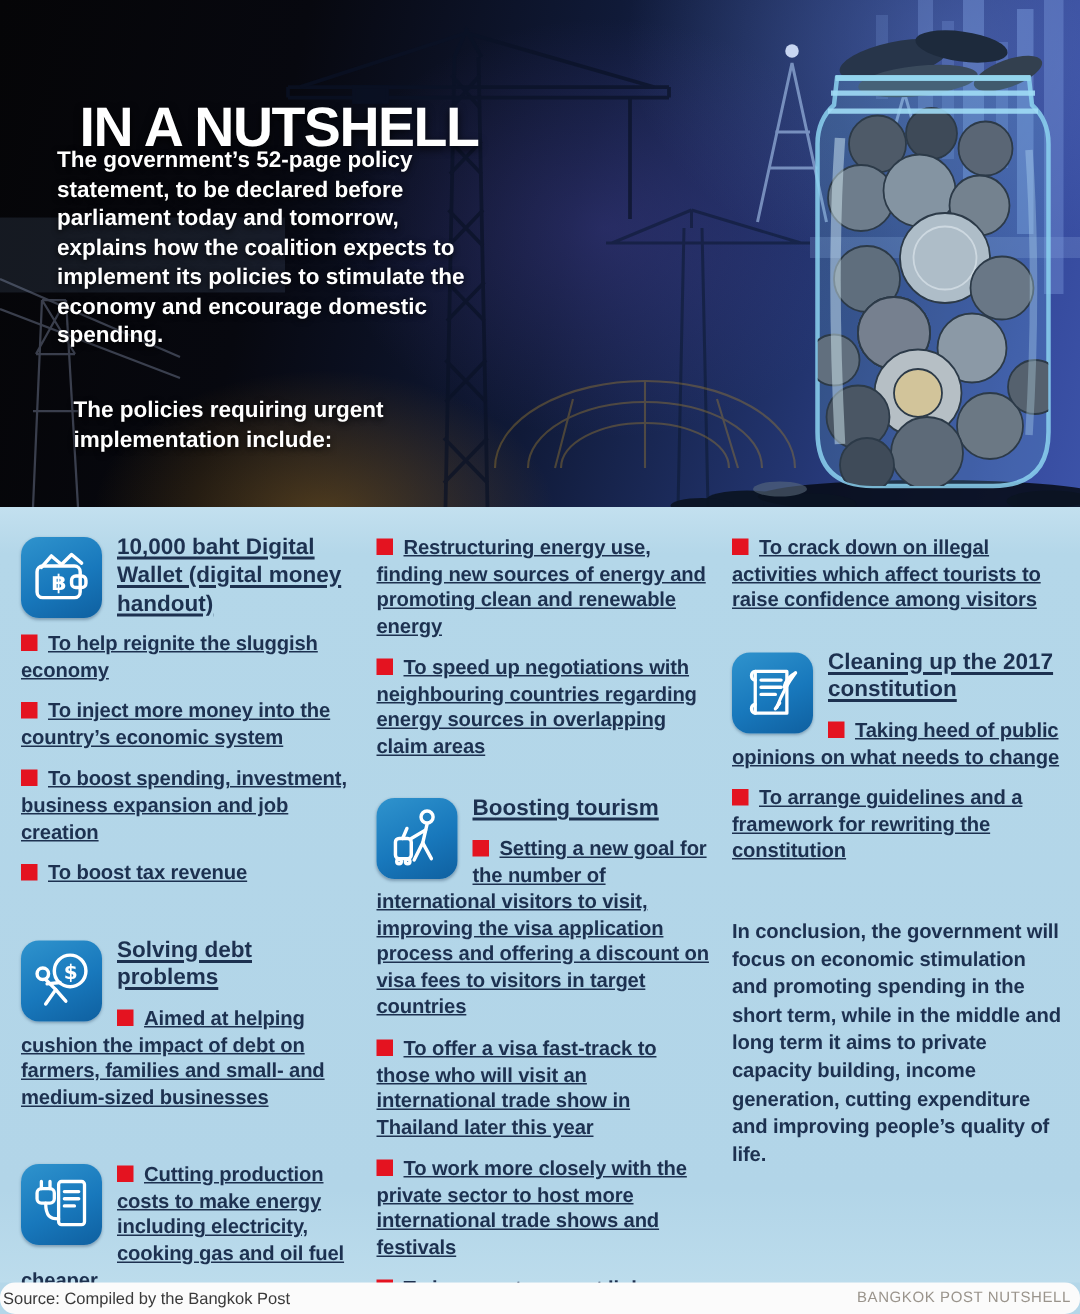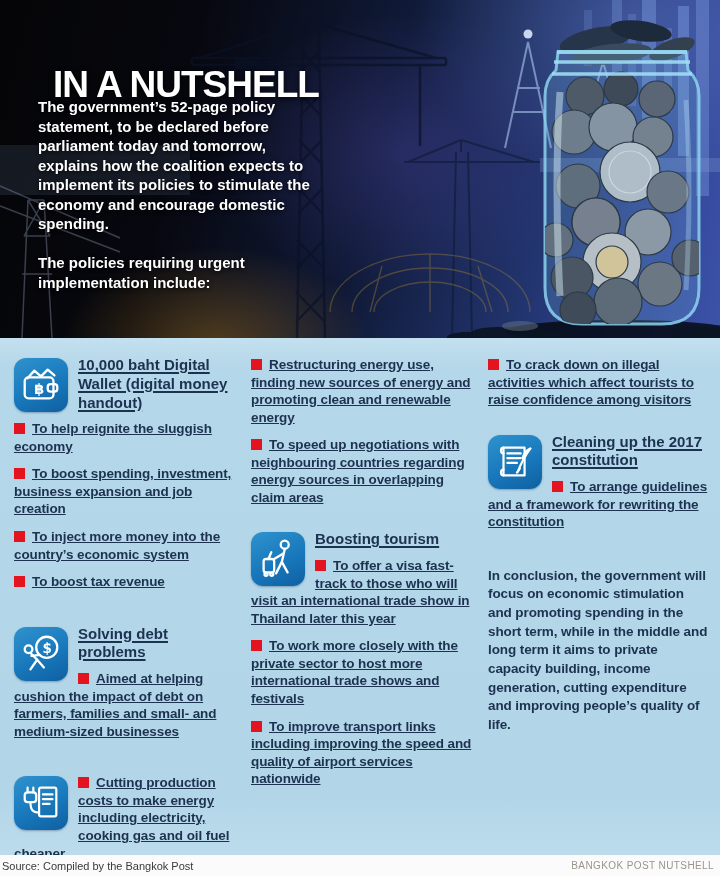--- a/index.html
+++ b/index.html
@@ -22,21 +22,21 @@
     position:absolute;left:37px;top:48px;margin:16px;
     color:#fff;font-size:37px;font-weight:bold;letter-spacing:-1px;
     text-shadow:0 2px 6px rgba(0,0,0,.8);
   }
   .hero-intro{
     position:absolute;left:38px;top:97px;width:272px;margin:0;
     color:#fff;font-size:15px;font-weight:bold;line-height:1.3;
     text-shadow:0 1px 4px rgba(0,0,0,.85);
   }
   .hero-intro2{
-    position:absolute;left:38px;top:253px;width:260px;margin:0;
+    position:absolute;left:38px;top:253px;width:260px;margin:11px;
     color:#fff;font-size:15px;font-weight:bold;line-height:1.3;
     text-shadow:0 1px 4px rgba(0,0,0,.85);
   }
   
   .panel{
     position:absolute;left:0;top:338px;width:720px;height:517px;
     background:linear-gradient(180deg,#c3e0ef 0%,#b4d7e9 6%,#b2d5e8 88%,#bcdcec 100%);
   }
   .columns{display:flex;gap:15px;padding:18px 12px 0 14px;}
   .col{width:222px;flex:none;color:#1d3150;}
@@ -56,21 +56,21 @@
   p.bullet{margin:0 0 10px;font-size:13.5px;font-weight:bold;line-height:1.3;letter-spacing:-.1px;text-decoration:underline;}
   .sq{
     display:inline-block;width:11px;height:11px;background:#e41320;
     margin-right:7px;transform:translateY(1px);
   }
   p.conclusion{margin:26px 0 0;font-size:13.5px;font-weight:bold;line-height:1.38;letter-spacing:-.1px;}
   
   .footer{
     position:absolute;left:0;top:855px;width:720px;height:21px;background:#fbfbfb;
     display:flex;align-items:center;justify-content:space-between;
-    box-sizing:border-box;padding:0 6px 0 2px;
+    box-sizing:border-box;padding:0 6px 0 2px;border-radius:10px;
   }
   .footer .src{font-size:11px;color:#3a3a3a;}
   .footer .credit{font-size:10px;color:#9a948c;letter-spacing:.4px;}
 </style>
 </head>
 <body>
 
 <svg width="0" height="0" style="position:absolute" aria-hidden="true">
   <defs>
     <g id="sym-wallet" fill="none" stroke="#fff" stroke-width="2.4" stroke-linecap="round" stroke-linejoin="round">
@@ -229,22 +229,22 @@
     <div class="columns" id="columns">
         <div class="col">
           <div class="section">
             <span class="tile">
               <svg viewBox="0 0 48 48">
                 <use href="#sym-wallet"></use>
               </svg>
             </span>
             <h3>10,000 baht Digital Wallet (digital money handout)</h3>
             <p class="bullet"><span class="sq"></span>To help reignite the sluggish economy</p>
+            <p class="bullet"><span class="sq"></span>To inject more money into the country’s economic system</p>
             <p class="bullet"><span class="sq"></span>To boost spending, investment, business expansion and job creation</p>
-            <p class="bullet"><span class="sq"></span>To inject more money into the country’s economic system</p>
             <p class="bullet"><span class="sq"></span>To boost tax revenue</p>
           </div>
           <div class="section">
             <span class="tile">
               <svg viewBox="0 0 48 48">
                 <use href="#sym-debt"></use>
               </svg>
             </span>
             <h3>Solving debt problems</h3>
             <p class="bullet"><span class="sq"></span>Aimed at helping cushion the impact of debt on farmers, families and small- and medium-sized businesses</p>
@@ -263,36 +263,38 @@
             <p class="bullet"><span class="sq"></span>Restructuring energy use, finding new sources of energy and promoting clean and renewable energy</p>
             <p class="bullet"><span class="sq"></span>To speed up negotiations with neighbouring countries regarding energy sources in overlapping claim areas</p>
           </div>
           <div class="section">
             <span class="tile">
               <svg viewBox="0 0 48 48">
                 <use href="#sym-tourism"></use>
               </svg>
             </span>
             <h3>Boosting tourism</h3>
+            <p class="bullet"><span class="sq"></span>Setting a new goal for the number of international visitors to visit, improving the visa application process and offering a discount on visa fees to visitors in target countries</p>
             <p class="bullet"><span class="sq"></span>To offer a visa fast-track to those who will visit an international trade show in Thailand later this year</p>
             <p class="bullet"><span class="sq"></span>To work more closely with the private sector to host more international trade shows and festivals</p>
             <p class="bullet"><span class="sq"></span>To improve transport links including improving the speed and quality of airport services nationwide</p>
           </div>
         </div>
         <div class="col">
           <div class="section">
             <p class="bullet"><span class="sq"></span>To crack down on illegal activities which affect tourists to raise confidence among visitors</p>
           </div>
           <div class="section">
             <span class="tile">
               <svg viewBox="0 0 48 48">
                 <use href="#sym-constitution"></use>
               </svg>
             </span>
             <h3>Cleaning up the 2017 constitution</h3>
+            <p class="bullet"><span class="sq"></span>Taking heed of public opinions on what needs to change</p>
             <p class="bullet"><span class="sq"></span>To arrange guidelines and a framework for rewriting the constitution</p>
           </div>
           <p class="conclusion">In conclusion, the government will focus on economic stimulation and promoting spending in the short term, while in the middle and long term it aims to private capacity building, income generation, cutting expenditure and improving people’s quality of life.</p>
         </div>
       </div>
   </div>
 
   <div class="footer">
     <span class="src">Source: Compiled by the Bangkok Post</span>
     <span class="credit">BANGKOK POST NUTSHELL</span>

